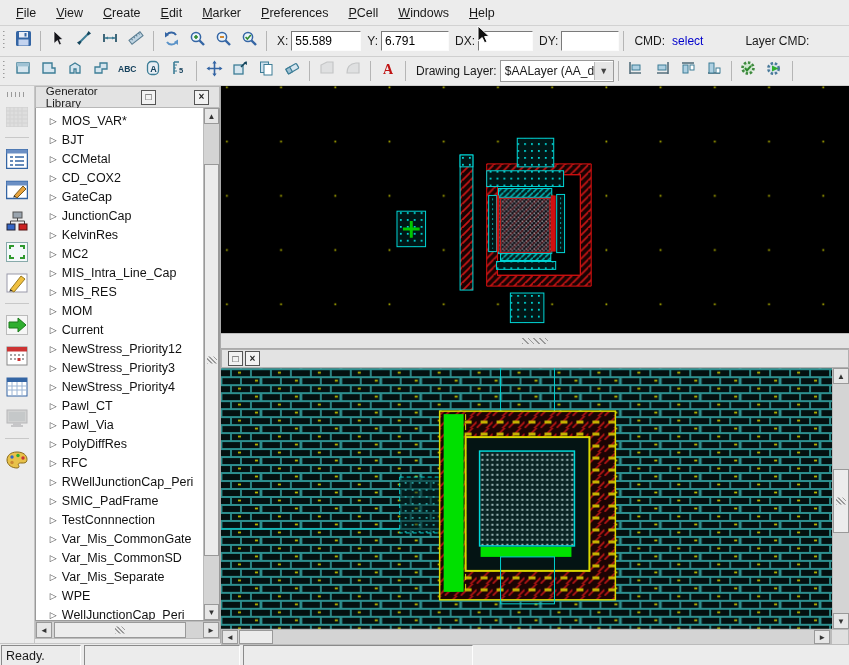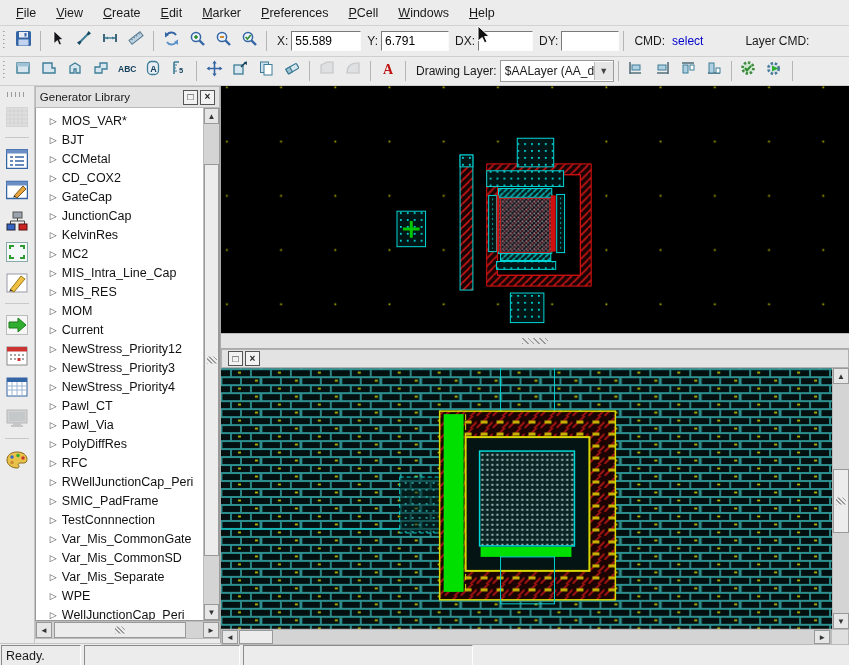--- a/index.html
+++ b/index.html
@@ -35,21 +35,21 @@
   .iconbar{width:34px;background:#ececec;border-right:1px solid #c5c5c5;
            display:flex;flex-direction:column;align-items:center;padding-top:4px;}
   .grip-h{height:5px;width:20px;margin:2px 0 4px;
           background:repeating-linear-gradient(90deg,#9a9a9a 0 1.5px,transparent 1.5px 4px);}
   .sbtn{width:28px;height:27px;display:flex;align-items:center;justify-content:center;margin:2px 0;}
   .ssep{height:1px;width:24px;background:#c8c8c8;margin:5px 0;}
   .disabled{opacity:.45;filter:grayscale(.8);}
   
   .genlib{width:186px;display:flex;flex-direction:column;background:#ececec;border-right:1px solid #aaa;}
   .panel-header{height:20px;display:flex;align-items:center;background:#e3e3e3;
-                border:1px solid #b8b8b8;font-size:11.5px;padding:0 4px;}
+                border:1px solid #b8b8b8;font-size:11.5px;padding:0 10px;gap:36px;}
   .panel-title{flex:1;}
   .winbtn{width:13px;height:13px;border:1px solid #555;background:#f2f2f2;margin-left:2px;
           display:flex;align-items:center;justify-content:center;font-size:10px;line-height:10px;
           font-weight:bold;color:#222;}
   .list-wrap{flex:1;display:flex;border:1px solid #9a9a9a;border-top:none;background:#fff;overflow:hidden;}
   .tree{flex:1;overflow:hidden;padding-top:3px;}
   .tree-row{height:19px;display:flex;align-items:center;white-space:nowrap;}
   .tw{width:12px;margin-left:14px;font-size:9px;color:#444;}
   .tl{font-size:12.5px;color:#111;}
   

